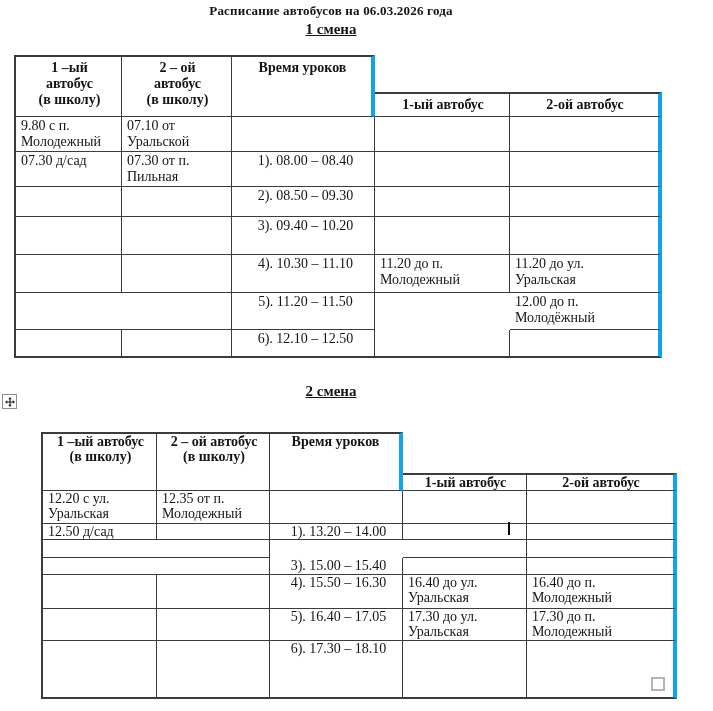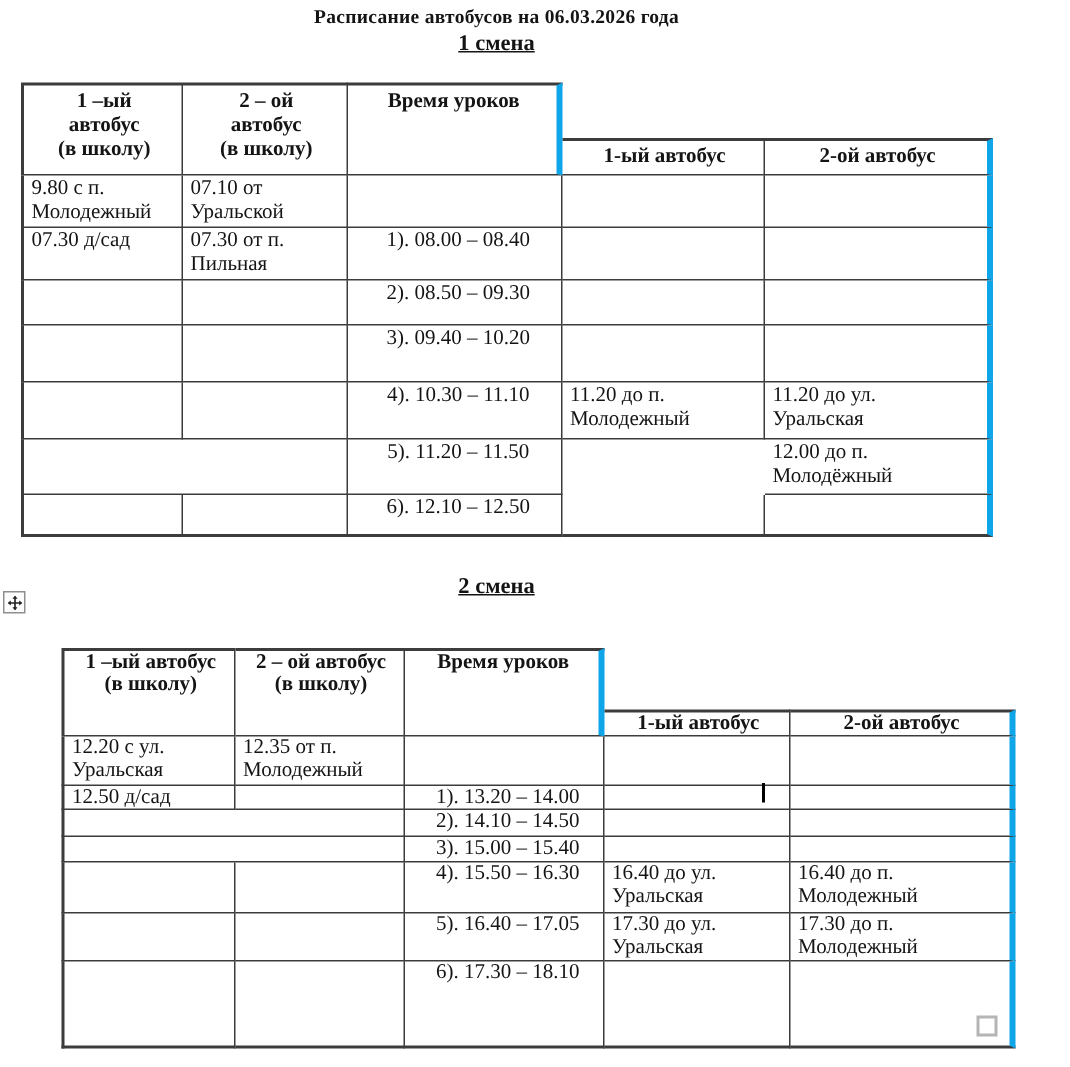--- a/index.html
+++ b/index.html
@@ -140,21 +140,20 @@
   <div class="cell" style="grid-area:3/4/4/5"></div>
   <div class="cell br2" style="grid-area:3/5/4/6"></div>
 
   <div class="cell bl" style="grid-area:4/1/5/2">12.50 д/сад</div>
   <div class="cell" style="grid-area:4/2/5/3"></div>
   <div class="cell time" style="grid-area:4/3/5/4">1). 13.20 – 14.00</div>
   <div class="cell" style="grid-area:4/4/5/5"></div>
   <div class="cell br2" style="grid-area:4/5/5/6"></div>
 
   <div class="cell bl" style="grid-area:5/1/6/3"></div>
-  <div class="cell time" style="grid-area:5/3/6/4">2). 14.10 – 14.50</div>
   <div class="cell" style="grid-area:5/4/6/5"></div>
   <div class="cell br2" style="grid-area:5/5/6/6"></div>
 
   <div class="cell bl" style="grid-area:6/1/7/3"></div>
   <div class="cell time" style="grid-area:6/3/7/4">3). 15.00 – 15.40</div>
   <div class="cell" style="grid-area:6/4/7/5"></div>
   <div class="cell br2" style="grid-area:6/5/7/6"></div>
 
   <div class="cell bl" style="grid-area:7/1/8/2"></div>
   <div class="cell" style="grid-area:7/2/8/3"></div>

